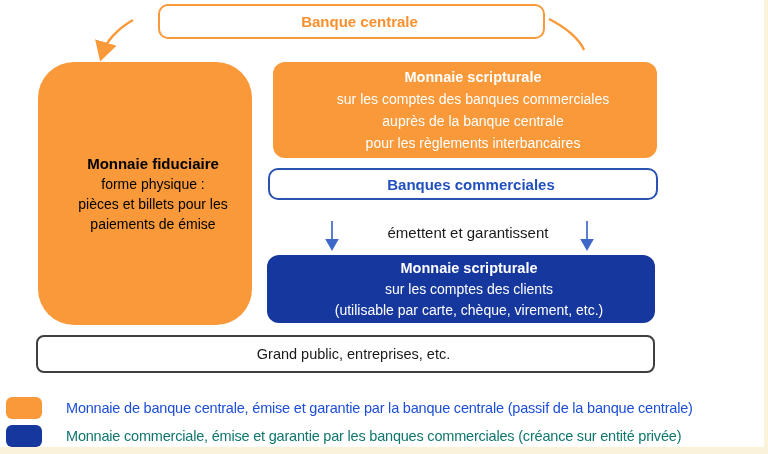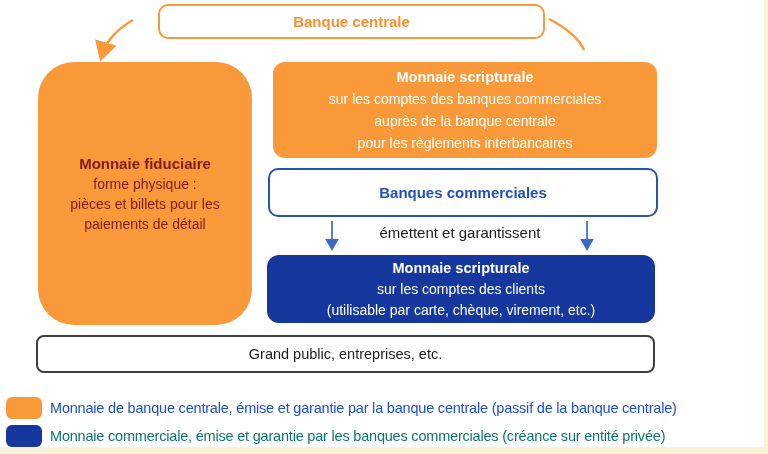--- a/index.html
+++ b/index.html
@@ -1,51 +1,51 @@
 <!DOCTYPE html>
 <html lang="fr"><head>
 <meta charset="utf-8">
 <style>
   html,body{margin:0;padding:0;background:#fff;}
   .canvas{
     position:relative;width:768px;height:454px;background:#ffffff;overflow:hidden;
     font-family:"Liberation Sans","DejaVu Sans",sans-serif;
   }
-  .abs{position:absolute;box-sizing:border-box;}
+  .abs{position:absolute;box-sizing:border-box;padding-left:16px;}
   .arrows{position:absolute;left:0;top:0;width:768px;height:454px;pointer-events:none;}
 
   
   .top-box{
     left:158px;top:4px;width:387px;height:35px;
     background:#fff;border:2.5px solid #F99939;border-radius:10px;
     display:flex;align-items:center;justify-content:center;
     color:#F89030;font-weight:bold;font-size:15px;
   }
 
   
   .fid-box{
     left:38px;top:62px;width:214px;height:263px;
     background:#F99939;border-radius:36px;
     display:flex;flex-direction:column;align-items:center;justify-content:center;
-    color:#7f1d1d;text-align:center;line-height:20px;font-size:14px;
+    color:#000000;text-align:center;line-height:20px;font-size:14px;
   }
   .fid-box .b-title{font-weight:bold;font-size:15px;}
 
   
   .scb-box{
     left:273px;top:62px;width:384px;height:96px;
     background:#F99939;border-radius:12px;
     display:flex;flex-direction:column;align-items:center;justify-content:center;
     color:#fff;text-align:center;line-height:22px;font-size:14px;
   }
   .scb-box .b-title{font-weight:bold;font-size:14.5px;}
 
   
   .cb-box{
-    left:268px;top:168px;width:390px;height:49px;
+    left:268px;top:168px;width:390px;height:32px;
     background:#fff;border:2.5px solid #2A52B0;border-radius:10px;
     display:flex;align-items:center;justify-content:center;
     color:#2150BE;font-weight:bold;font-size:15px;
   }
 
   .emit-label{
     left:345px;top:224px;width:230px;text-align:center;
     color:#1a1a1a;font-size:15px;
   }
 
@@ -99,21 +99,21 @@
   </svg>
 
   <div class="abs top-box">
     <span>Banque centrale</span>
   </div>
 
   <div class="abs fid-box">
     <div class="b-title">Monnaie fiduciaire</div>
     <div class="b-line">forme physique :</div>
     <div class="b-line">pièces et billets pour les</div>
-    <div class="b-line">paiements de détail</div>
+    <div class="b-line">paiements de émise</div>
   </div>
 
   <div class="abs scb-box">
     <div class="b-title">Monnaie scripturale</div>
     <div class="b-line">sur les comptes des banques commerciales</div>
     <div class="b-line">auprès de la banque centrale</div>
     <div class="b-line">pour les règlements interbancaires</div>
   </div>
 
   <div class="abs cb-box">

